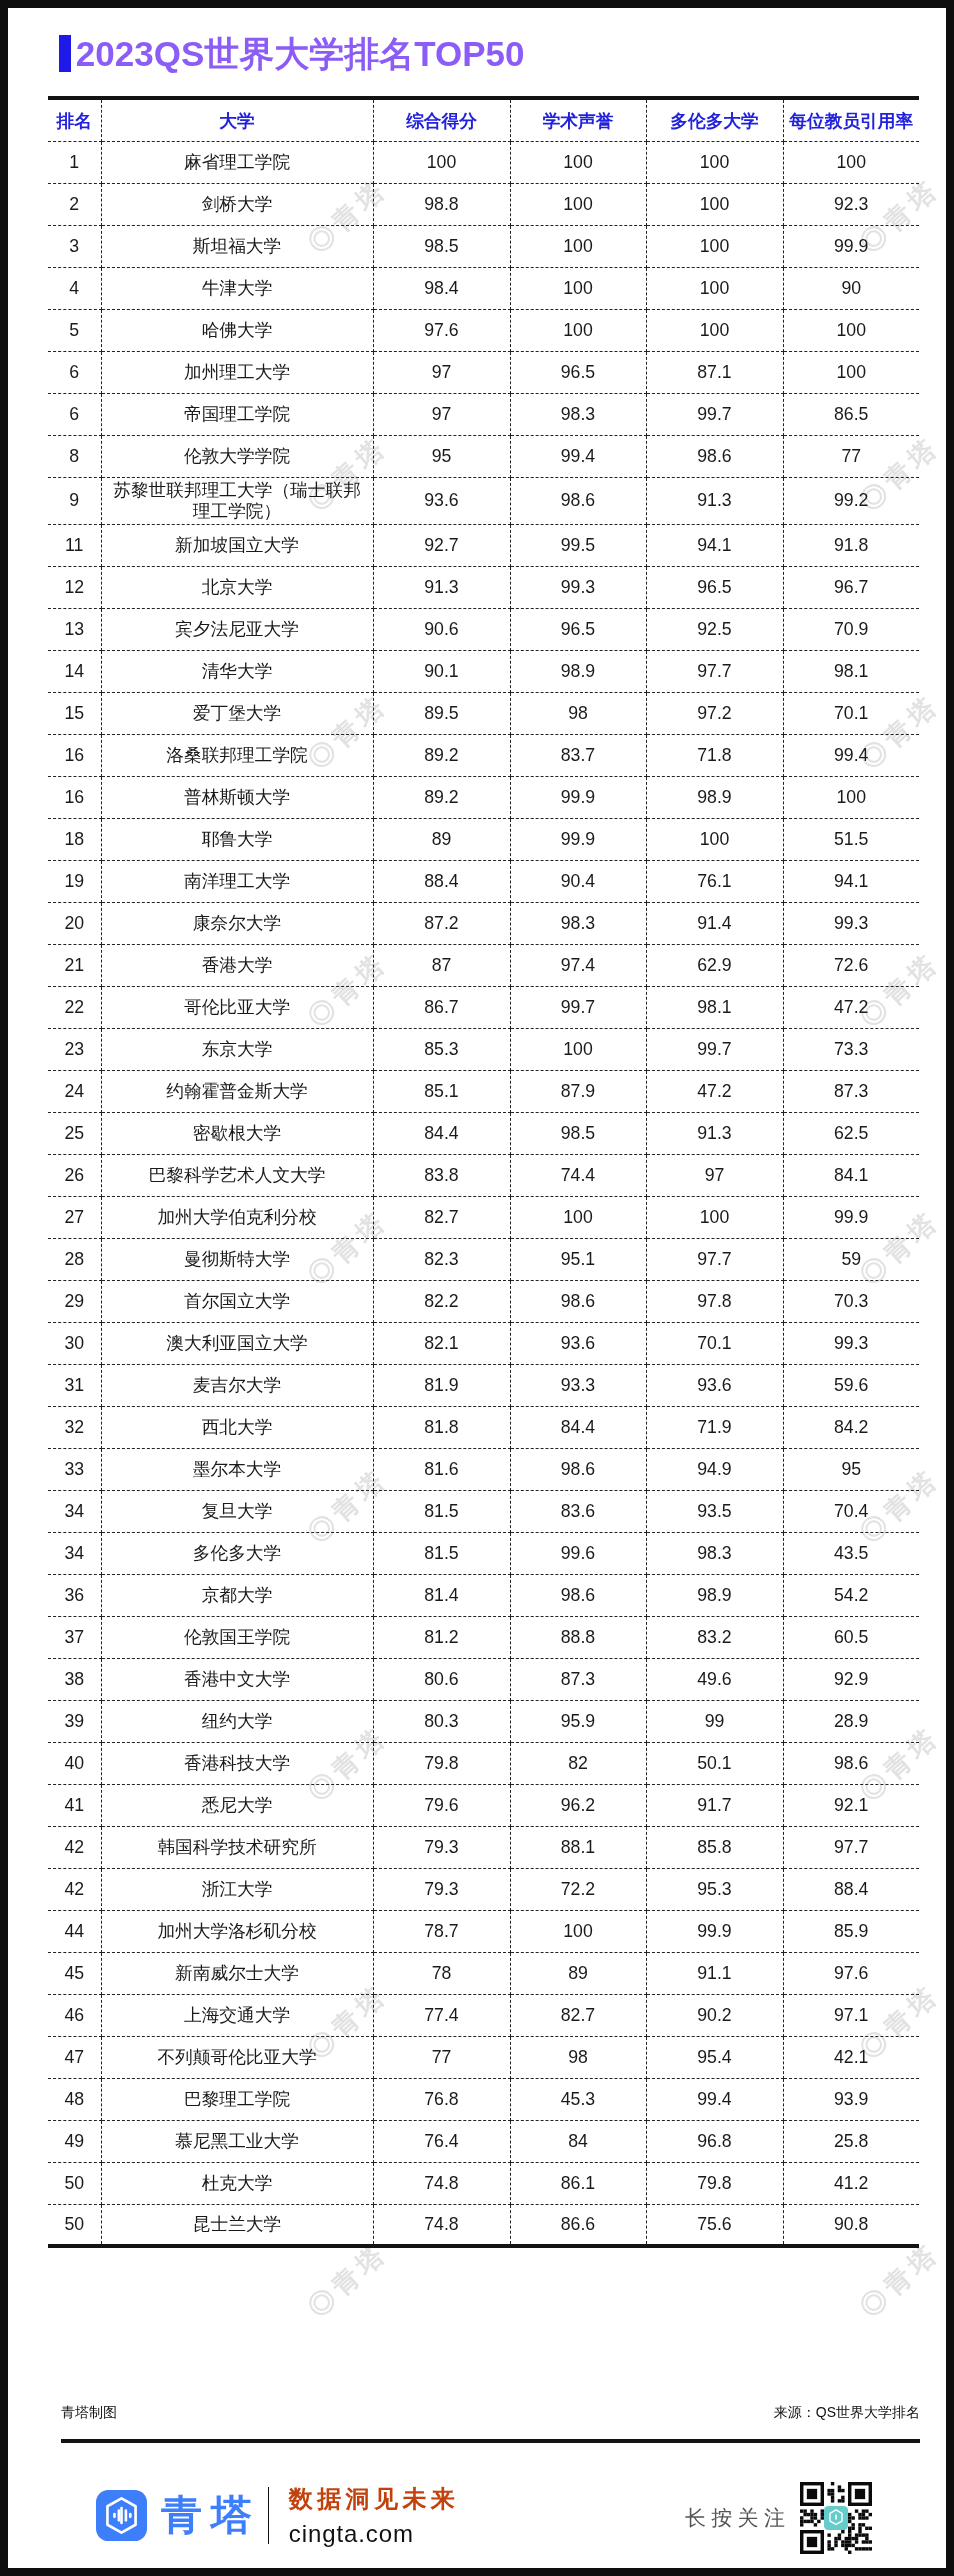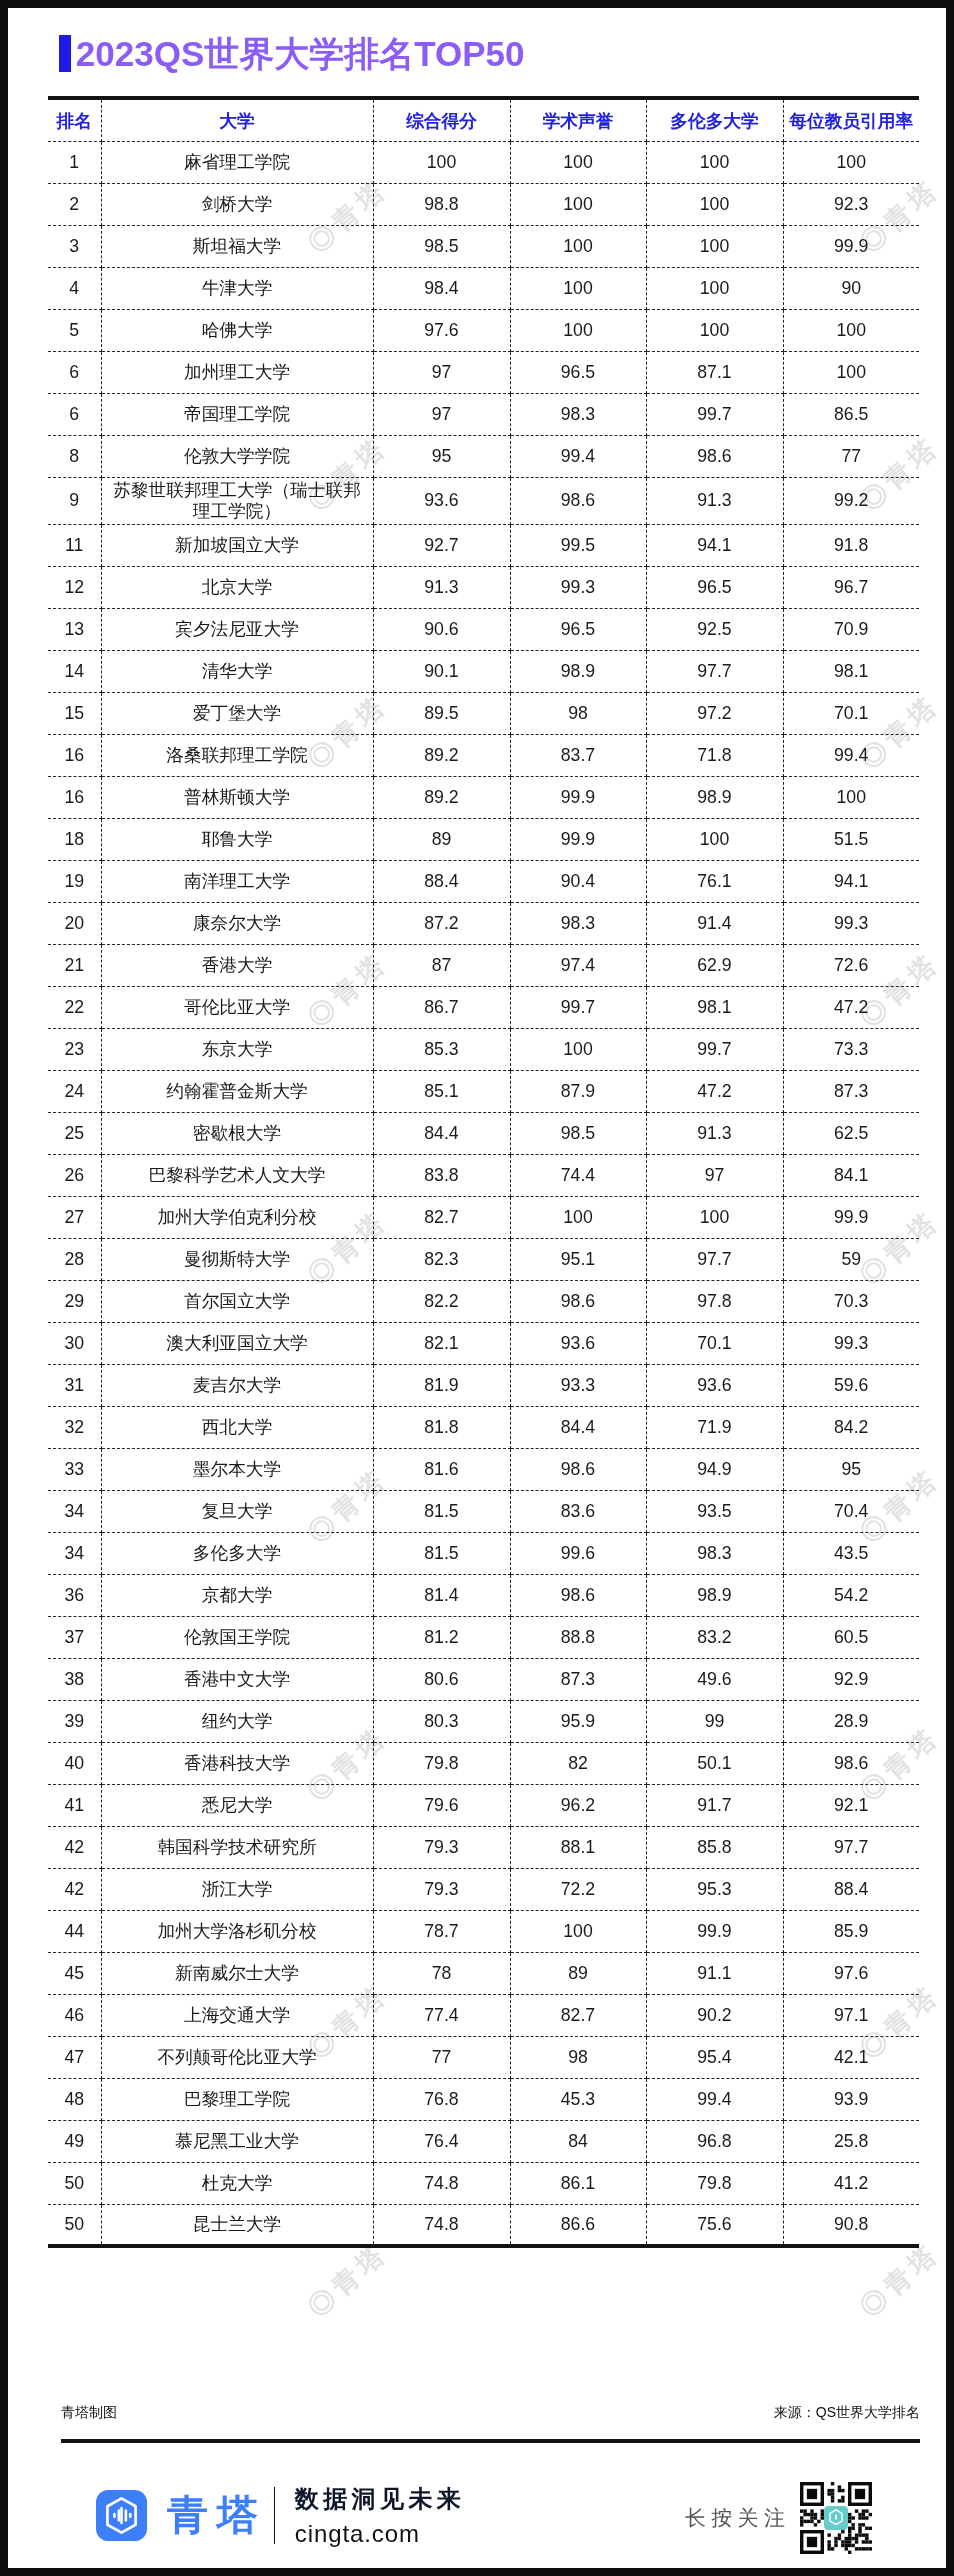--- a/index.html
+++ b/index.html
@@ -72,26 +72,26 @@
   .footer-divider{
     position:absolute;left:53px;top:2431px;width:859px;height:4.4px;background:#131313;z-index:1;
   }
   
   .brand-footer{
     position:absolute;left:88px;top:2475px;
     display:flex;align-items:center;z-index:1;
   }
   .brand-logo{flex:0 0 auto;}
   .brand-name{
-    font-size:41px;font-weight:800;color:#3D7EFB;margin-left:20px;letter-spacing:8.8px;
+    font-size:41px;font-weight:800;color:#3D7EFB;margin-left:14px;letter-spacing:8.8px;
   }
   .brand-sep{
     width:1.8px;height:57px;background:#111;margin:0 19.4px 0 7px;flex:0 0 auto;
   }
-  .brand-text .slogan{font-size:24px;font-weight:800;color:#0f172a;letter-spacing:4.4px;}
+  .brand-text .slogan{font-size:24px;font-weight:800;color:#c2410c;letter-spacing:4.4px;}
   .brand-text .site{font-size:24px;color:#111;margin-top:5.3px;letter-spacing:0.9px;}
   
   .follow{
     position:absolute;left:677px;top:2474px;
     display:flex;align-items:center;z-index:1;
   }
   .follow-label{
     font-size:21px;color:#555;letter-spacing:5.3px;margin-right:8px;white-space:nowrap;
   }
 </style>

